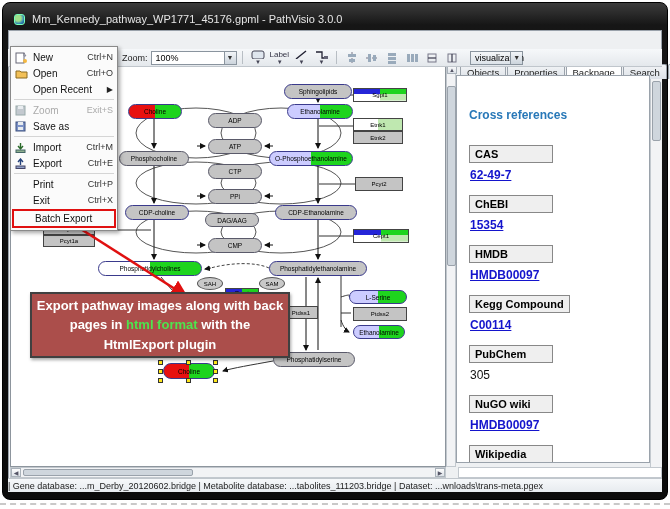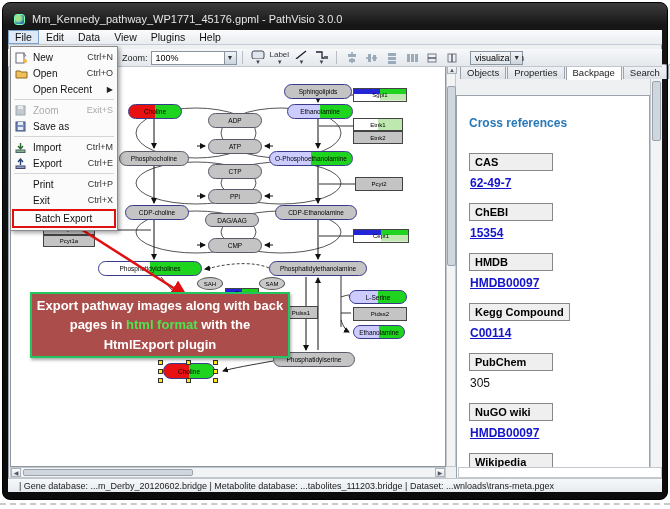--- a/index.html
+++ b/index.html
@@ -42,83 +42,75 @@
   .purplegreen { background:linear-gradient(90deg,#ccccff 0 50%,#1ed41e 50% 100%); }
   .whitegreen { background:linear-gradient(90deg,#ffffff 0 50%,#1ed41e 50% 100%); }
   .halfgreen { background:linear-gradient(90deg,#ffffff 0 50%,#bfe8b0 50% 100%); }
   .bandbox { background:
       linear-gradient(90deg,#2525d8 0 50%,#1ed41e 50% 100%) top/100% 45% no-repeat,
       linear-gradient(90deg,#ffffff 0 50%,#bfe8b0 50% 100%) bottom/100% 55% no-repeat; }
   .handle { position:absolute; width:5px; height:5px; background:#ffe81a; border:1px solid #333; z-index:4; }
 
   
   .annot-arrow { position:absolute; left:0; top:0; z-index:6; pointer-events:none; }
-  .callout { position:absolute; left:30px; top:292px; width:260px; height:66px; background:#ab4e4b; border:2px solid #22c55e; z-index:7;
+  .callout { position:absolute; left:30px; top:292px; width:260px; height:66px; background:#ab4e4b; border:2px solid #404040; z-index:7;
     display:flex; flex-direction:column; align-items:center; justify-content:center; text-align:center;
     color:#fff; font-weight:bold; font-size:13px; line-height:1.5; box-shadow:1px 2px 3px rgba(0,0,0,.35); }
   .callout .green { color:#4ee44e; }
 
   
   .filemenu { position:absolute; left:10px; top:46px; width:108px; background:#fbfbfb; border:1px solid #8a8a8a; box-shadow:2px 2px 4px rgba(0,0,0,.35); z-index:40; font-size:10px; padding:2px 0; }
   .fm-item { height:16px; display:flex; align-items:center; padding:0 4px; color:#111; position:relative; }
   .fm-item .ic { width:14px; height:11px; margin-right:4px; flex:0 0 14px; }
   .fm-item .lbl { flex:1; }
   .fm-item .sc { color:#333; font-size:9px; }
   .fm-item.disabled .lbl, .fm-item.disabled .sc { color:#aaa; }
   .fm-sep { height:1px; background:#d5d5d5; margin:2px 3px; }
   .fm-item.batch { border:2px solid #e01010; height:19px; margin:1px 1px 0 1px; padding:0 3px; }
   .subarrow { font-size:8px; color:#222; }
 
   
   .panel { position:absolute; left:456px; top:63px; width:206px; height:404px; background:#eef0f2; z-index:2; }
   .tabs { position:absolute; left:4px; top:1px; height:15px; display:flex; font-size:9.5px; }
   .tab { padding:2px 6px 1px; background:linear-gradient(#f2f4f6,#dde2e8); border:1px solid #9aa2ab; border-bottom:none; margin-right:1px; color:#222; border-radius:2px 2px 0 0; }
   .tab.active { background:#fff; font-weight:normal; position:relative; top:0px; height:16px; }
-  .panel-body { position:absolute; left:0px; top:32px; width:194px; height:388px; background:#fff; border:1px solid #9aa2ab; overflow:hidden; padding:12px 0 0 12px; }
+  .panel-body { position:absolute; left:0px; top:12px; width:194px; height:388px; background:#fff; border:1px solid #9aa2ab; overflow:hidden; padding:24px 0 0 12px; }
   .pb-heading { color:#2878b8; font-weight:bold; font-size:12px; margin:8px 0 22px; }
   .pb-section { margin-bottom:9px; }
   .pb-header { display:inline-block; min-width:84px; background:#efefef; border:1px solid #888; font-weight:bold; font-size:11px; padding:2px 5px; color:#000; }
   .pb-value { display:block; font-size:12px; margin:5px 0 12px 1px; color:#000; }
   a.pb-link { color:#1414cc; font-weight:bold; text-decoration:underline; }
   .pb-plain { font-weight:normal; color:#111; }
   .pb-footer { font-weight:bold; font-size:11.5px; margin-top:6px; }
   .panel-vscroll { position:absolute; right:1px; top:16px; width:11px; height:388px; background:#f2f3f5; border-left:1px solid #c2c8ce; }
   .vthumb { position:absolute; left:1px; width:9px; background:#cfd6dd; border:1px solid #9aa2ab; border-radius:2px; }
 
   
   .canvas-vscroll { position:absolute; left:446px; top:64px; width:10px; height:403px; background:#f2f3f5; border:1px solid #c2c8ce; z-index:2; font-size:6px; color:#556; }
   .canvas-hscroll { position:absolute; left:10px; top:467px; width:436px; height:11px; background:#f2f3f5; border:1px solid #c2c8ce; z-index:2; display:flex; align-items:center; font-size:6px; color:#556; }
   .sb-btn { width:10px; height:9px; display:flex; align-items:center; justify-content:center; background:linear-gradient(#fdfdfd,#dde2e8); border:1px solid #aab2ba; }
   .hthumb { height:7px; width:170px; background:#cfd6dd; border:1px solid #9aa2ab; border-radius:2px; margin-left:2px; }
   .panel-hstrip { position:absolute; left:458px; top:467px; width:204px; height:11px; background:#fff; border:1px solid #c2c8ce; z-index:2; }
-  .statusbar { position:absolute; left:8px; top:478px; width:654px; height:14px; background:linear-gradient(#f6f8fa,#e7ebef); border-top:1px solid #c0c6cc; display:flex; align-items:center; font-size:9px; color:#222; padding-left:11px; z-index:3; }
+  .statusbar { position:absolute; left:8px; top:478px; width:654px; height:14px; background:linear-gradient(#f6f8fa,#e7ebef); border-top:1px solid #c0c6cc; display:flex; align-items:center; font-size:9px; color:#222; padding-left:0; z-index:3; }
 
   .bottom-artifact { position:absolute; left:0; top:503px; width:670px; height:0; border-top:2px dashed #c9c9c9; }
 </style>
 </head>
 <body>
 
 <div class="screen">
   <div class="win-frame"></div>
 
   <div class="titlebar">
     <span class="app-icon"></span>
     <span>Mm_Kennedy_pathway_WP1771_45176.gpml - PathVisio 3.0.0</span>
   </div>
 
   <div class="client"></div>
 
-  <div class="menubar">
-    <span class="mi pressed">File</span>
-    <span class="mi">Edit</span>
-    <span class="mi">Data</span>
-    <span class="mi">View</span>
-    <span class="mi">Plugins</span>
-    <span class="mi">Help</span>
-  </div>
 
   <div class="toolbar">
     <span class="tb-label">Zoom:</span>
     <div class="combo" style="width:86px; margin-left:3px;">
       <span>100%</span>
       <span class="arrow">▼</span>
     </div>
     <span class="tb-sep"></span>
     <div class="tb-btn">
       <svg width="14" height="10">

